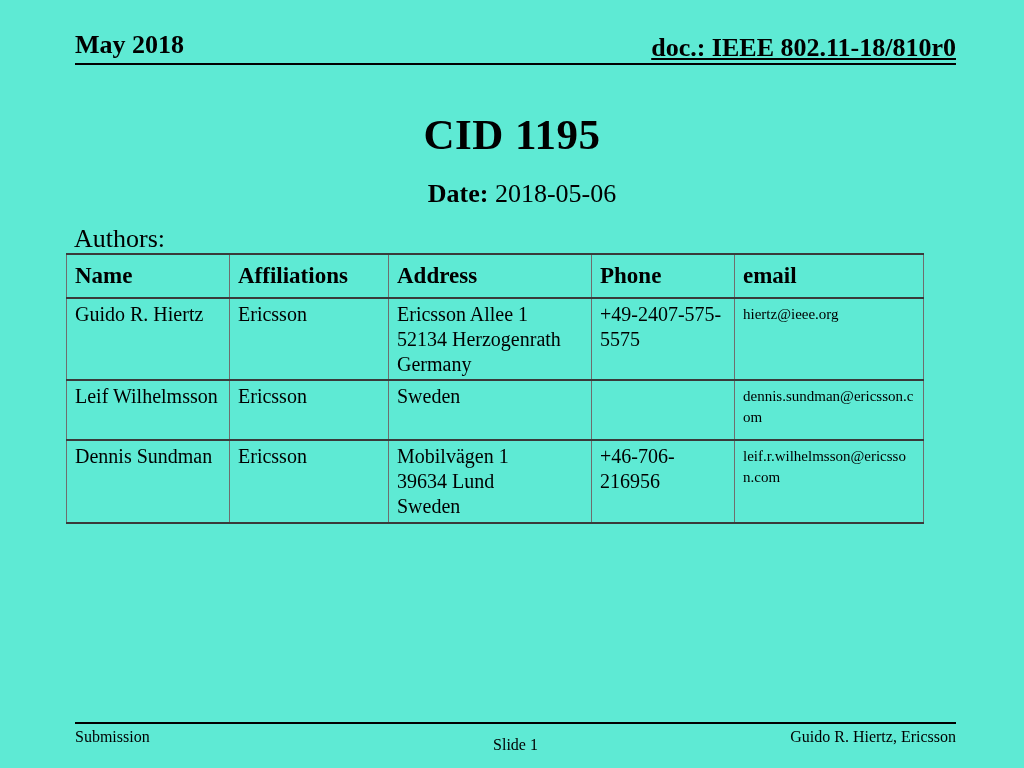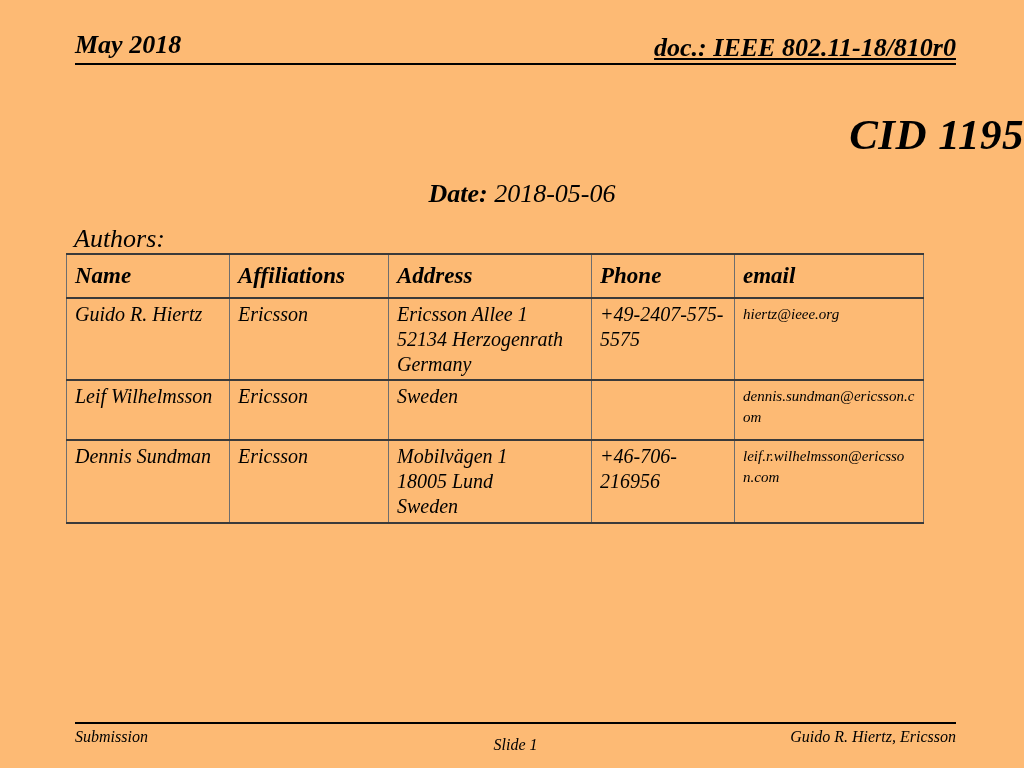--- a/index.html
+++ b/index.html
@@ -4,39 +4,39 @@
 <style>
   * { margin: 0; padding: 0; box-sizing: border-box; }
   html, body { width: 1024px; height: 768px; }
   body {
     background: #ffffff;
     color: #000000;
     font-family: "Liberation Serif", "DejaVu Serif", serif;
     position: relative;
     overflow: hidden;
   }
-  .slide { position: absolute; inset: 0; background: #fdba74; font-style: italic; }
+  .slide { position: absolute; inset: 0; background: #5eead4; }
 
   
   .hdr {
     position: absolute;
     left: 75px; right: 68px; top: 30px;
     display: flex;
     justify-content: space-between;
     align-items: baseline;
     border-bottom: 2px solid #000;
     padding-bottom: 3px;
   }
   .hdr-left  { font-size: 26px; font-weight: bold; }
   .hdr-right { font-size: 26px; font-weight: bold; text-decoration: underline; position: relative; top: 3px; text-align: right; }
 
   
   .title {
     position: absolute; top: 110px; left: 0; width: 100%;
-    text-align: right;
+    text-align: center;
     font-size: 43px; font-weight: bold;
     letter-spacing: 0.5px;
   }
   .dateline {
     position: absolute; top: 179px; left: 0; width: 100%;
     text-align: center;
     font-size: 26px;
   }
   .dateline .lbl { font-weight: bold; margin-left: 20px; }
 
@@ -141,21 +141,21 @@
       <td>Leif Wilhelmsson</td>
       <td>Ericsson</td>
       <td class="addr">Sweden</td>
       <td></td>
       <td class="mail">dennis.sundman@ericsson.com</td>
     </tr>
     <tr class="row-r2">
       <td>Dennis Sundman</td>
       <td>Ericsson</td>
       <td class="addr">Mobilvägen 1
-18005 Lund
+39634 Lund
 Sweden</td>
       <td>+46-706-216956</td>
       <td class="mail">leif.r.wilhelmsson@ericsson.com</td>
     </tr>
   </tbody>
     </table>
 
   <div class="ftr-rule"></div>
   <div class="ftr">
     <span class="ftr-center">Slide 1</span>

